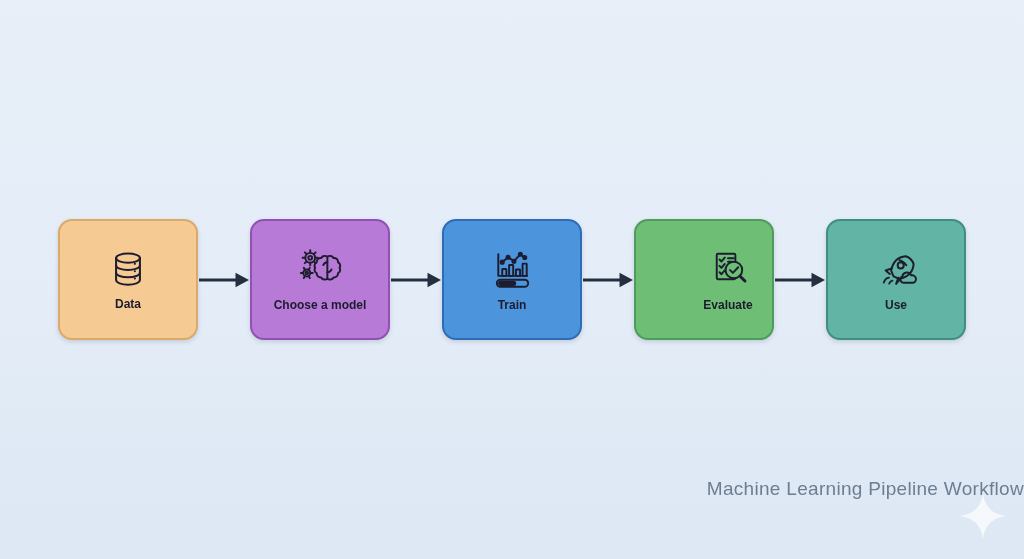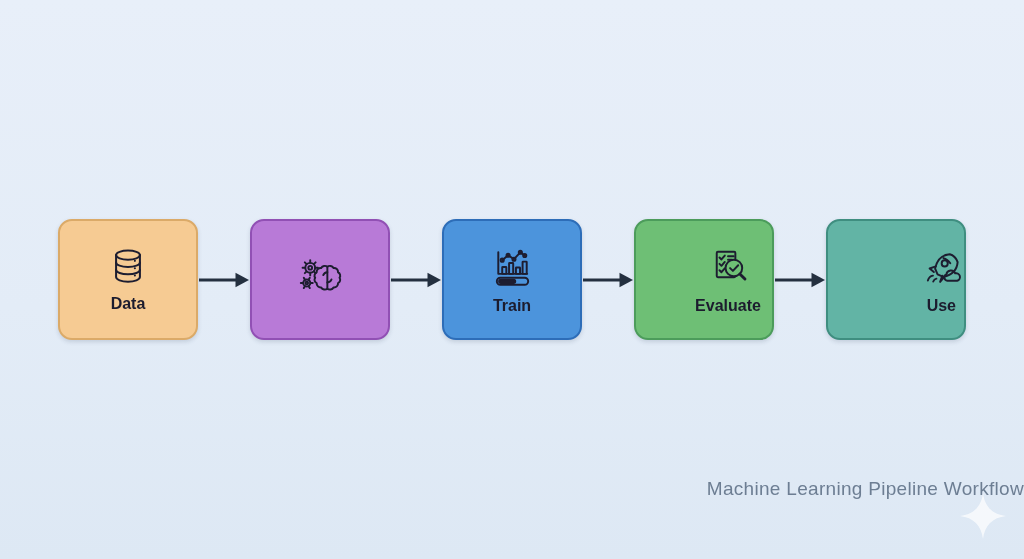--- a/index.html
+++ b/index.html
@@ -19,21 +19,21 @@
     width:140px;height:121px;
     border:2px solid;
     border-radius:14px;
     display:flex;flex-direction:column;
     align-items:center;justify-content:center;
     gap:5px;
     box-shadow:0 2px 4px rgba(55,70,100,0.18);
   }
   .node .icon{display:block;line-height:0;}
   .node .label{
-    font-size:16px;font-weight:700;
+    font-size:12px;font-weight:700;
     color:#1c1c2e;text-align:center;line-height:1.2;
     padding:0 8px;
   }
   .arrow{width:52px;height:18px;line-height:0;flex:0 0 auto;}
   .caption{
     position:absolute;left:0;top:477px;width:1024px;
     text-align:right;
     font-size:19px;font-weight:400;letter-spacing:0.3px;
     line-height:24px;
   }
@@ -83,20 +83,21 @@
             <path d="M18.7 12H21.3 M17.18 15.68 19.02 17.52 M13.5 17.2v2.6 M9.82 15.68 7.98 17.52 M8.3 12H5.7 M9.82 8.32 7.98 6.48 M13.5 6.8V4.2 M17.18 8.32 19.02 6.48"></path>
             <circle cx="10" cy="27.5" r="3.6"></circle>
             <circle cx="10" cy="27.5" r="1.3"></circle>
             <path d="M13.8 27.5H16.1 M11.9 30.79 13.05 32.78 M8.1 30.79 6.95 32.78 M6.2 27.5H3.9 M8.1 24.21 6.95 22.22 M11.9 24.21 13.05 22.22"></path>
             <path d="M31 11 c-2-1.6-5-1-6.3 1.3 c-2.6-.3-4.8 1.7-4.6 4.3 c-2.2 1-2.9 3.7-1.5 5.6 c-1.4 1.9-.7 4.6 1.5 5.6 c-.2 2.6 2 4.6 4.6 4.3 c1.3 2.3 4.3 2.9 6.3 1.3 c2 1.6 5 1 6.3-1.3 c2.6.3 4.8-1.7 4.6-4.3 c2.2-1 2.9-3.7 1.5-5.6 c1.4-1.9.7-4.6-1.5-5.6 c.2-2.6-2-4.6-4.6-4.3 c-1.3-2.3-4.3-2.9-6.3-1.3 z"></path>
             <path d="M31 11 V33.4"></path>
             <path d="M31 16.5 c-2.2.2-3.6 1.3-4.2 3 M31 27 c2.2-.2 3.6-1.3 4.2-3"></path>
           </g>
         </svg>
       </span>
+      <span class="label">Choose a model</span>
     </div>
 
     <div class="arrow" style="color: rgb(36, 48, 64);">
       <svg width="52" height="18" viewBox="0 0 52 18">
         <line x1="1" y1="9" x2="39" y2="9" stroke="currentColor" stroke-width="3"></line>
         <path d="M37.5 1.8 L51 9 L37.5 16.2 Z" fill="currentColor"></path>
       </svg>
     </div>
 
     <div class="node" style="background-color: rgb(76, 148, 220); border-color: rgb(45, 109, 184);">
@@ -147,21 +148,21 @@
       <span class="label">Evaluate</span>
     </div>
 
     <div class="arrow" style="color: rgb(36, 48, 64);">
       <svg width="52" height="18" viewBox="0 0 52 18">
         <line x1="1" y1="9" x2="39" y2="9" stroke="currentColor" stroke-width="3"></line>
         <path d="M37.5 1.8 L51 9 L37.5 16.2 Z" fill="currentColor"></path>
       </svg>
     </div>
 
-    <div class="node" style="background-color: rgb(98, 180, 165); border-color: rgb(63, 142, 128); align-items: flex-end;">
+    <div class="node" style="background-color: rgb(98, 180, 165); border-color: rgb(63, 142, 128);">
       <span class="icon" style="color: rgb(29, 29, 48);">
         <svg width="47" height="47" viewBox="0 0 48 48">
           <g fill="none" stroke="currentColor" stroke-width="2" stroke-linecap="round" stroke-linejoin="round">
             <path d="M33.5 10.5 c-7.5.6-13.2 5.8-15 14.6 l2.5 5.9 5.9 2.5 c8.8-1.8 14-7.5 14.6-15 -1.3-4-4-6.7-8-8 z"></path>
             <path d="M27 14.4 c2.8.7 5.2 2.6 7 5.2"></path>
             <circle cx="28.3" cy="19.8" r="3.1"></circle>
             <path d="M19.2 22.8 l-6.3 2.2 4.3 3.6"></path>
             <path d="M25.8 32.4 l-2.2 6.3 3.6-4.3"></path>
             <path d="M16.3 32.3 c-2.6.4-4.4 2.2-5.2 5"></path>
             <path d="M19.8 35.4 c-1.5.3-2.6 1.3-3.2 2.9"></path>

